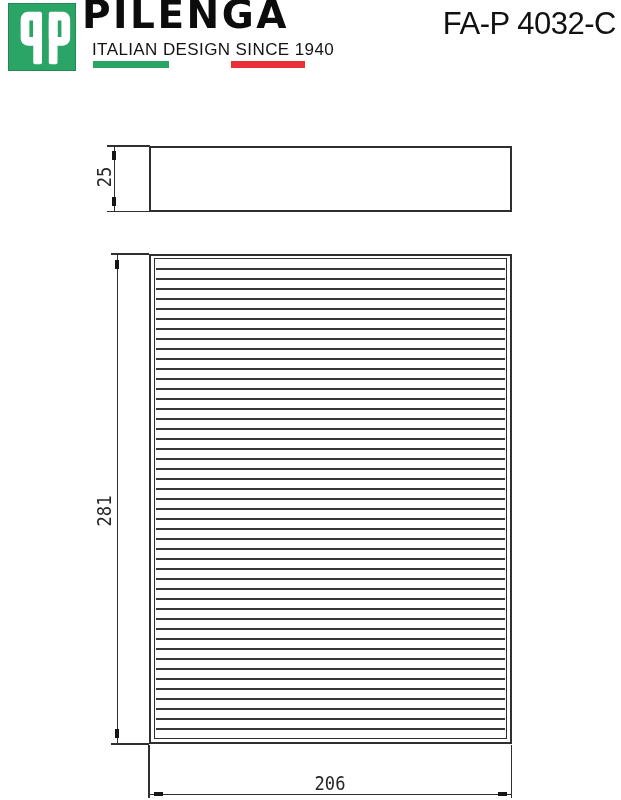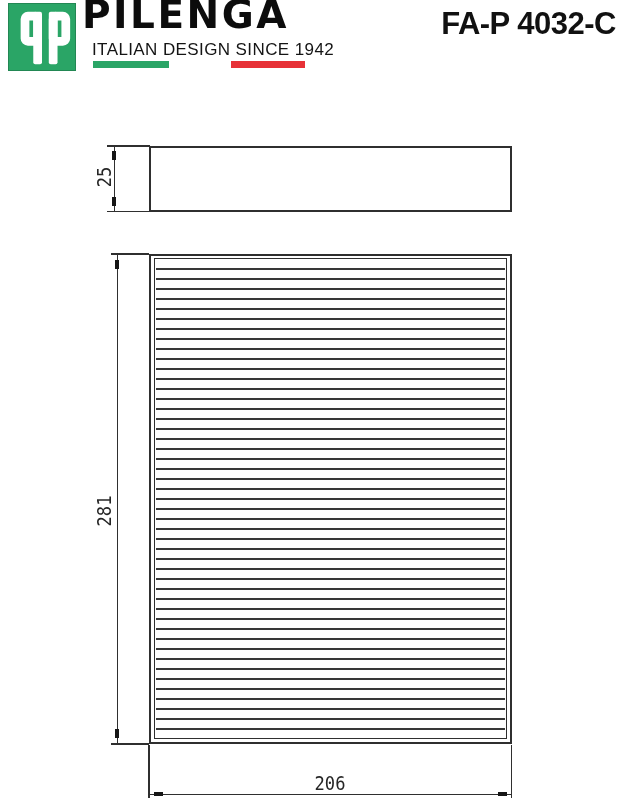--- a/index.html
+++ b/index.html
@@ -9,21 +9,21 @@
   
   .logo-box{position:absolute;left:8px;top:3px;width:68px;height:68px;
             background:var(--green,#2aa566);border:1px solid rgba(0,0,0,.18);box-sizing:border-box;}
   .brand{position:absolute;left:82px;top:-6px;font-family:"DejaVu Sans",sans-serif;
          font-weight:700;font-size:39px;letter-spacing:2.5px;color:#0c0c0c;line-height:1.1;}
   .tagline{position:absolute;left:92px;top:41px;font-size:17px;letter-spacing:.4px;
            color:#141414;line-height:1;}
   .bar{position:absolute;top:61px;height:7px;}
   .bar.green{left:93px;width:76px;background:var(--green,#2aa566);}
   .bar.red{left:231px;width:74px;background:var(--red,#e73137);}
-  .part-number{position:absolute;right:5px;top:6px;font-weight:700;font-size:31px;
+  .part-number{position:absolute;right:5px;top:6px;font-weight:400;font-size:31px;
                letter-spacing:-.5px;color:#111;}
 
   
   .ln{position:absolute;background:var(--line,#2f2f2f);}
   .rect{position:absolute;border:2px solid var(--line,#2f2f2f);box-sizing:border-box;background:#fff;}
   .rect.thin{border-width:1.5px;}
   .tick{position:absolute;background:#161616;}
   .tick.v{width:4px;height:9px;}
   .tick.h{width:9px;height:4px;}
   .dim-label{position:absolute;font-family:"DejaVu Sans Mono",monospace;font-size:19px;
@@ -49,21 +49,21 @@
       <svg width="66" height="66" viewBox="0 0 68 68" aria-label="qp">
 
         <rect x="16.5" y="12.5" width="13" height="26" rx="3" fill="none" stroke="#ffffff" stroke-width="9"></rect>
         <rect x="25" y="8" width="9" height="54" rx="2" fill="#ffffff"></rect>
 
         <rect x="45.5" y="12.5" width="13" height="26" rx="3" fill="none" stroke="#ffffff" stroke-width="9"></rect>
         <rect x="41" y="8" width="9" height="54" rx="2" fill="#ffffff"></rect>
       </svg>
     </div>
     <div class="brand">PILENGA</div>
-    <div class="tagline">ITALIAN DESIGN SINCE 1942</div>
+    <div class="tagline">ITALIAN DESIGN SINCE 1940</div>
     <div class="bar green"></div>
     <div class="bar red"></div>
     <div class="part-number">FA-P 4032-C</div>
   </div>
 
   <div>
     <div class="rect side-rect"></div>
 
     <div class="ln" style="left:107px;top:145px;width:43px;height:1.5px;"></div>
     <div class="ln" style="left:107px;top:210.5px;width:43px;height:1.5px;"></div>

